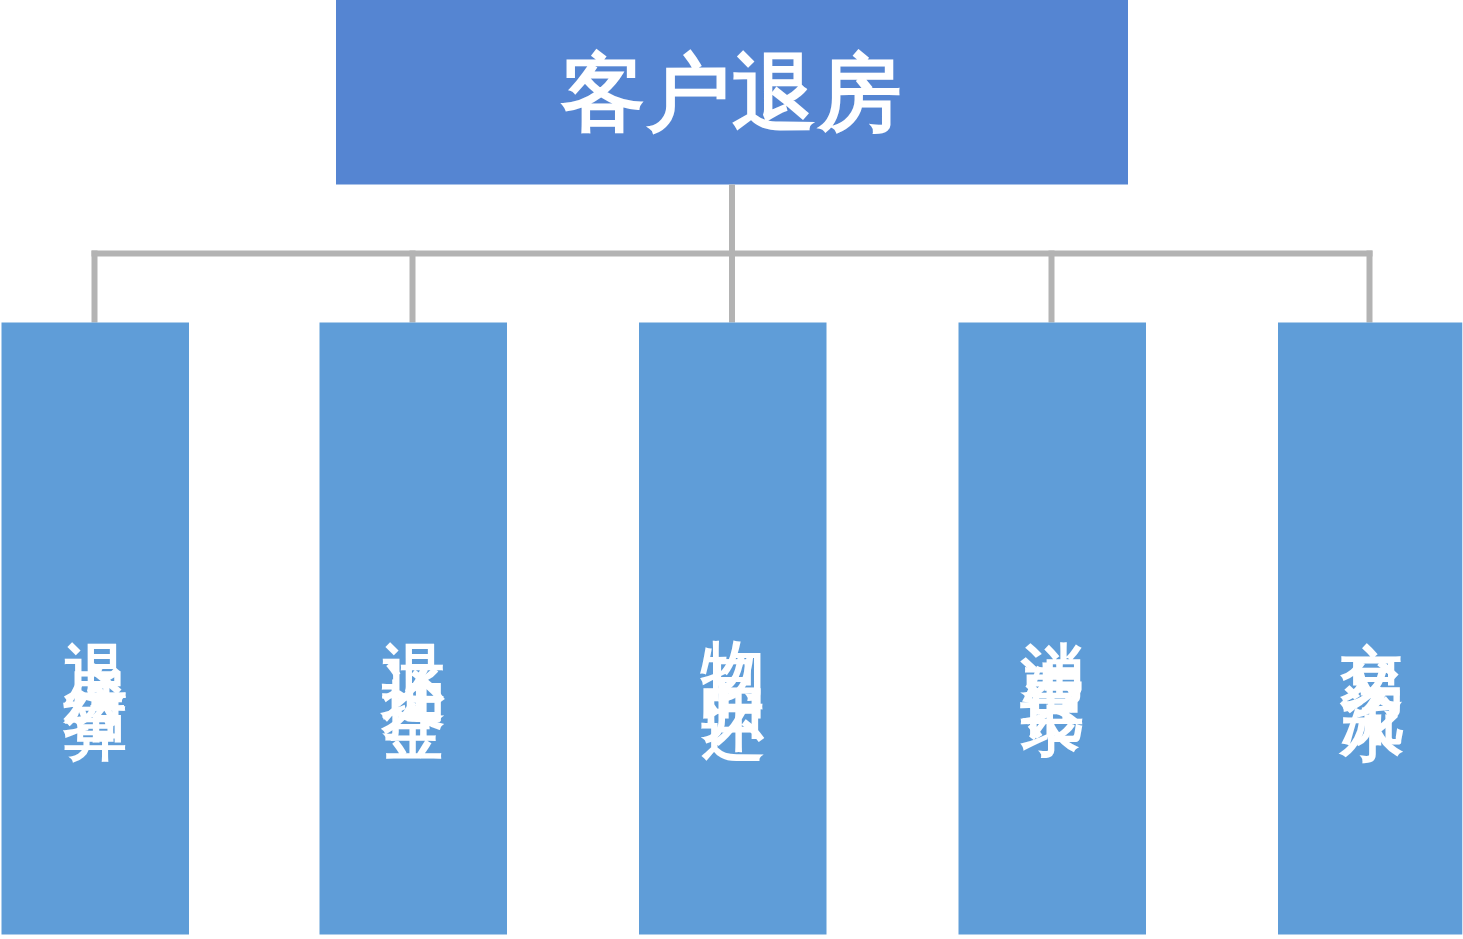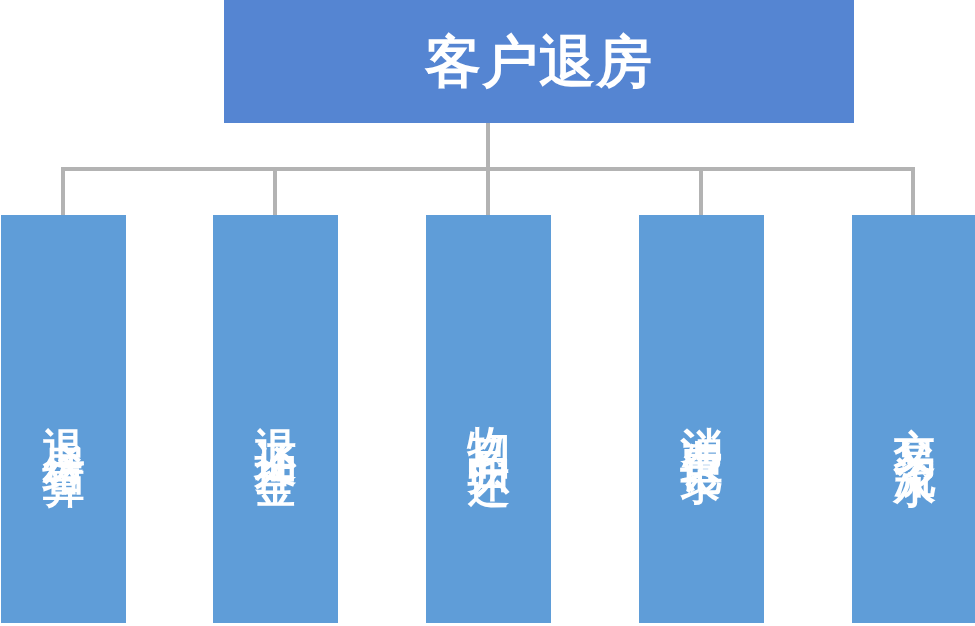--- a/index.html
+++ b/index.html
@@ -14,21 +14,21 @@
   .canvas{
     position:relative;
     width:975px;height:626px;
     background:#ffffff;
     overflow:hidden;
   }
   
   .root-node{
     position:absolute;
     left:224px;top:0;
-    width:630px;height:123px;
+    width:528px;height:123px;
     background:var(--root-fill);
     display:flex;align-items:center;justify-content:center;
   }
   .root-label{
     color:var(--text);
     font-size:56px;
     font-weight:bold;
     line-height:1;
     letter-spacing:1px;
     white-space:nowrap;

